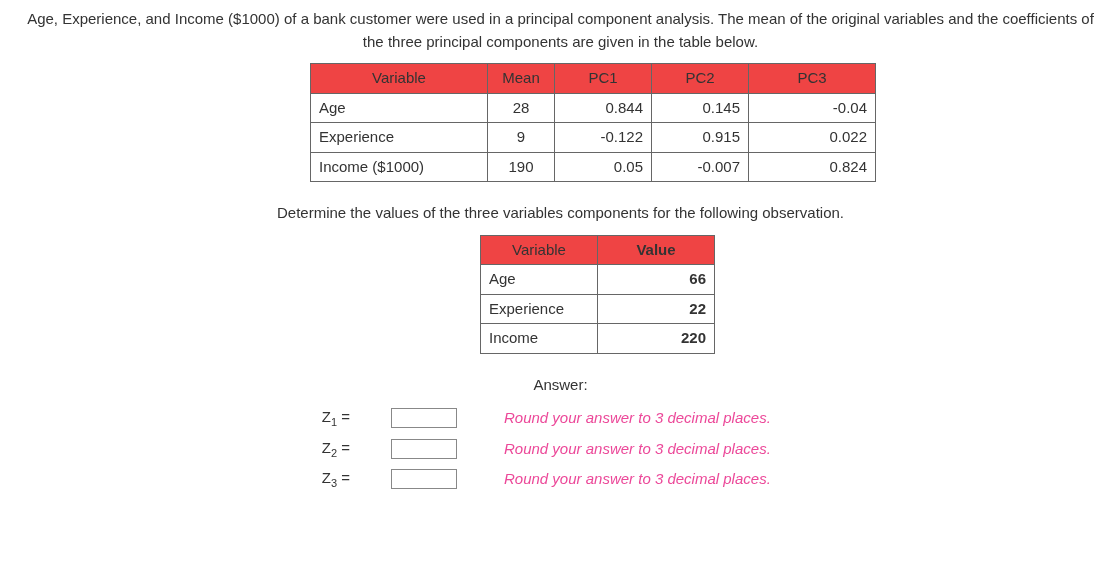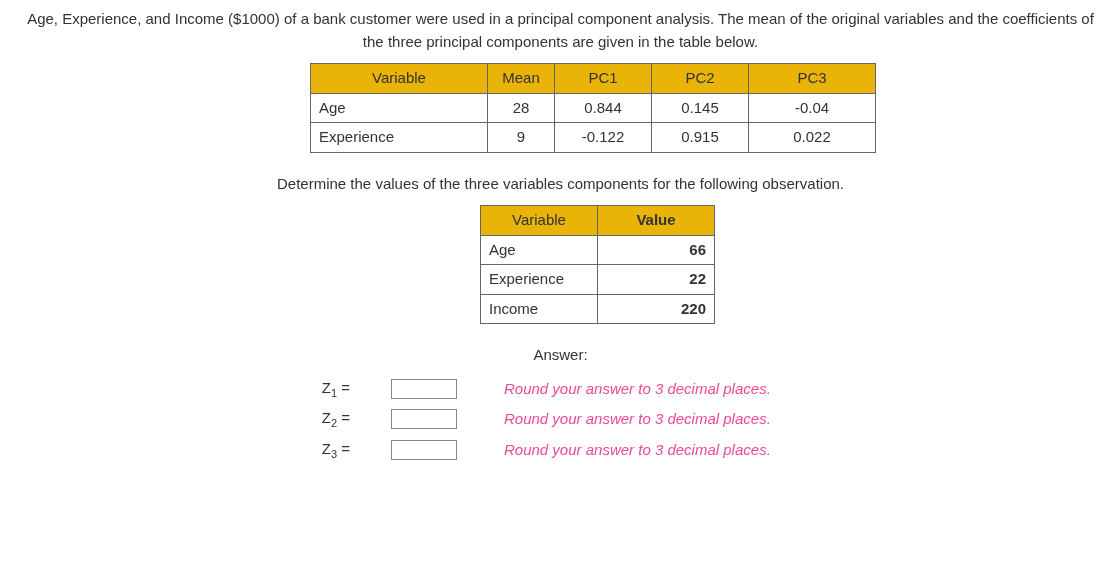--- a/index.html
+++ b/index.html
@@ -24,33 +24,33 @@
     table.obs-table {
       margin-left: 470px;
     }
     td, th {
       border: 1px solid #666;
       padding: 3px 8px;
       font-weight: normal;
       font-size: 15px;
     }
     .header-row td, .header-row th {
-      background: #eab308;
+      background: #ef4444;
       text-align: center;
     }
     .var-col {
       text-align: left;
       width: 160px;
     }
     .var-hdr {
       text-align: right;
       width: 160px;
     }
     .num-col {
-      text-align: center;
+      text-align: right;
       width: 80px;
     }
     .mean-col {
       text-align: center;
       width: 50px;
     }
     .num-right {
       text-align: right;
       width: 60px;
       font-weight: bold;
@@ -112,20 +112,27 @@
     <td class="num-col">0.145</td>
     <td class="num-col" style="width:110px">-0.04</td>
   </tr>
   <tr>
     <td class="var-col">Experience</td>
     <td class="mean-col">9</td>
     <td class="num-col">-0.122</td>
     <td class="num-col">0.915</td>
     <td class="num-col" style="width:110px">0.022</td>
   </tr>
+  <tr>
+    <td class="var-col">Income ($1000)</td>
+    <td class="mean-col">190</td>
+    <td class="num-col">0.05</td>
+    <td class="num-col">-0.007</td>
+    <td class="num-col" style="width:110px">0.824</td>
+  </tr>
 </tbody>
   </table>
 
 <p style="margin-top:20px">Determine the values of the three variables components for the following observation.</p>
 
 <table class="obs-table">
   <tbody>
       <tr class="header-row">
     <th class="obs-var" style="text-align:center">Variable</th>
     <th class="num-right" style="text-align:center;width:100px">Value</th>

